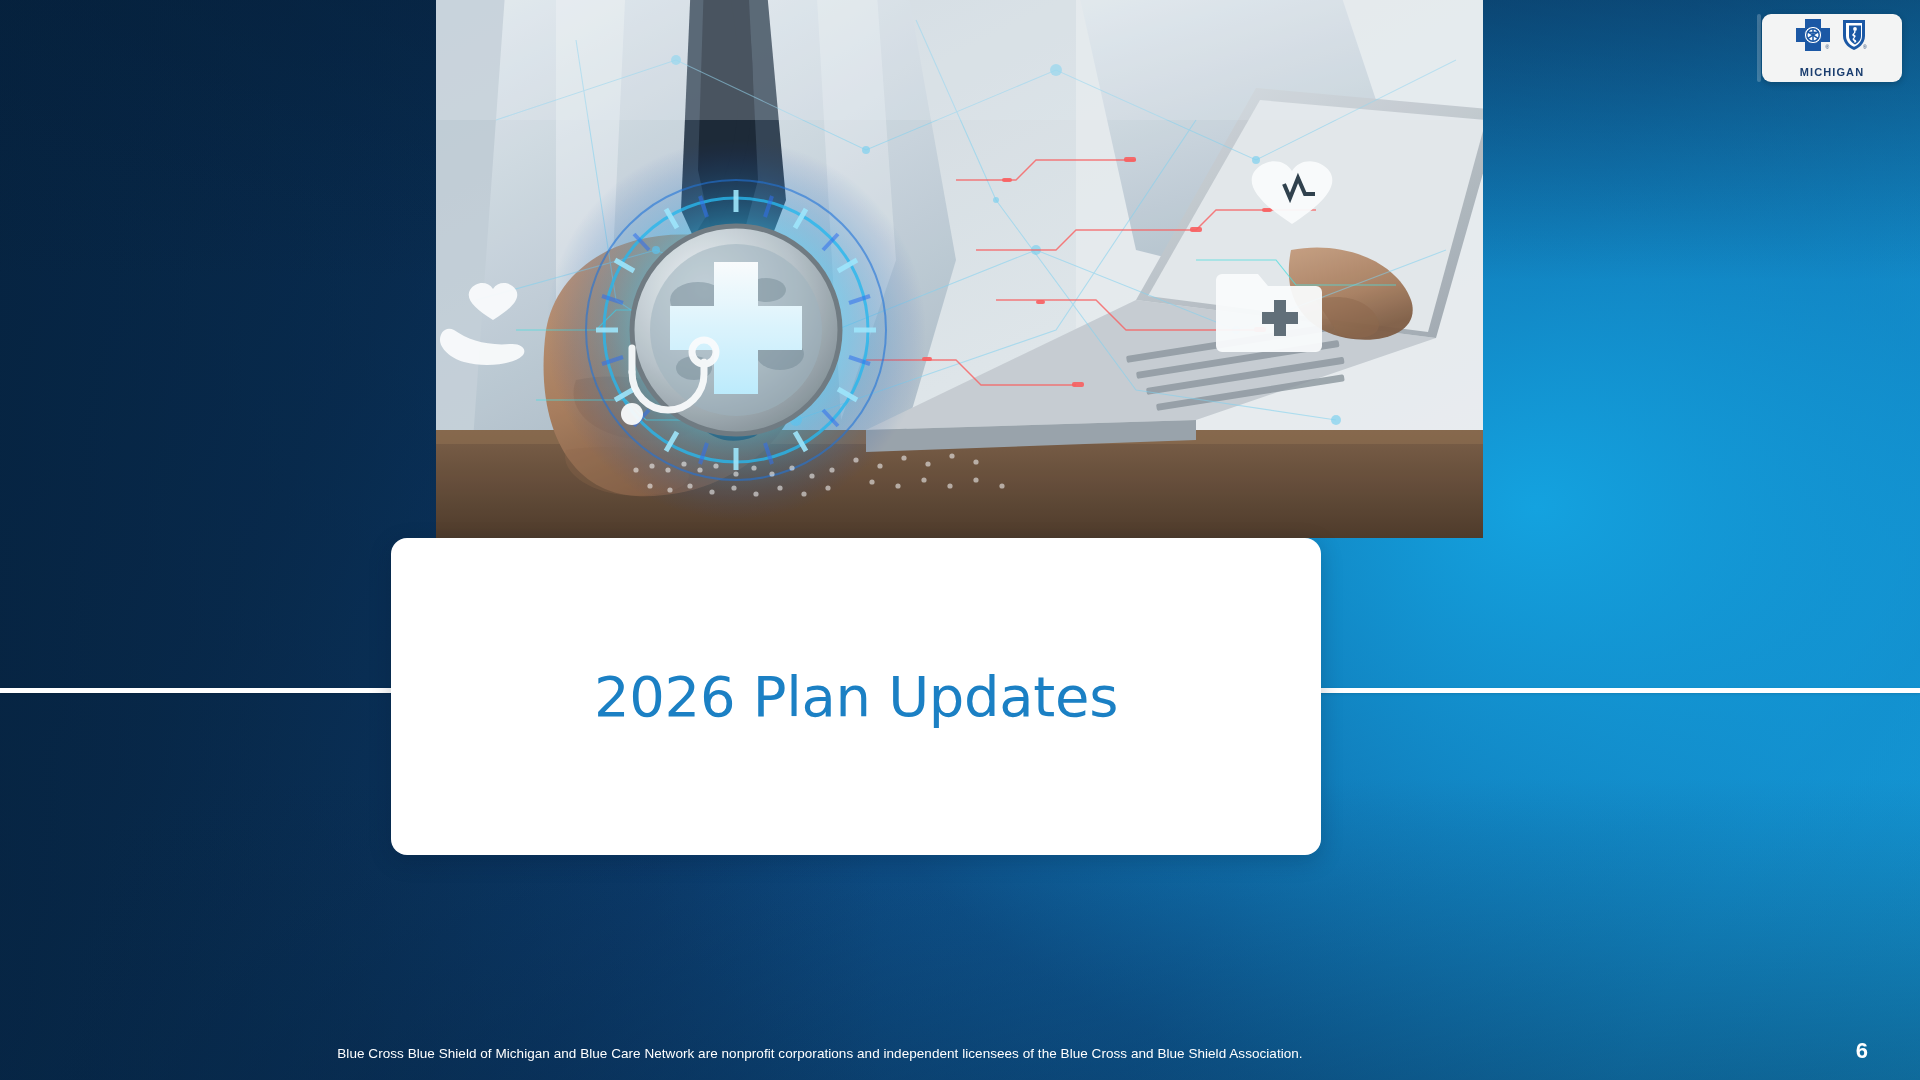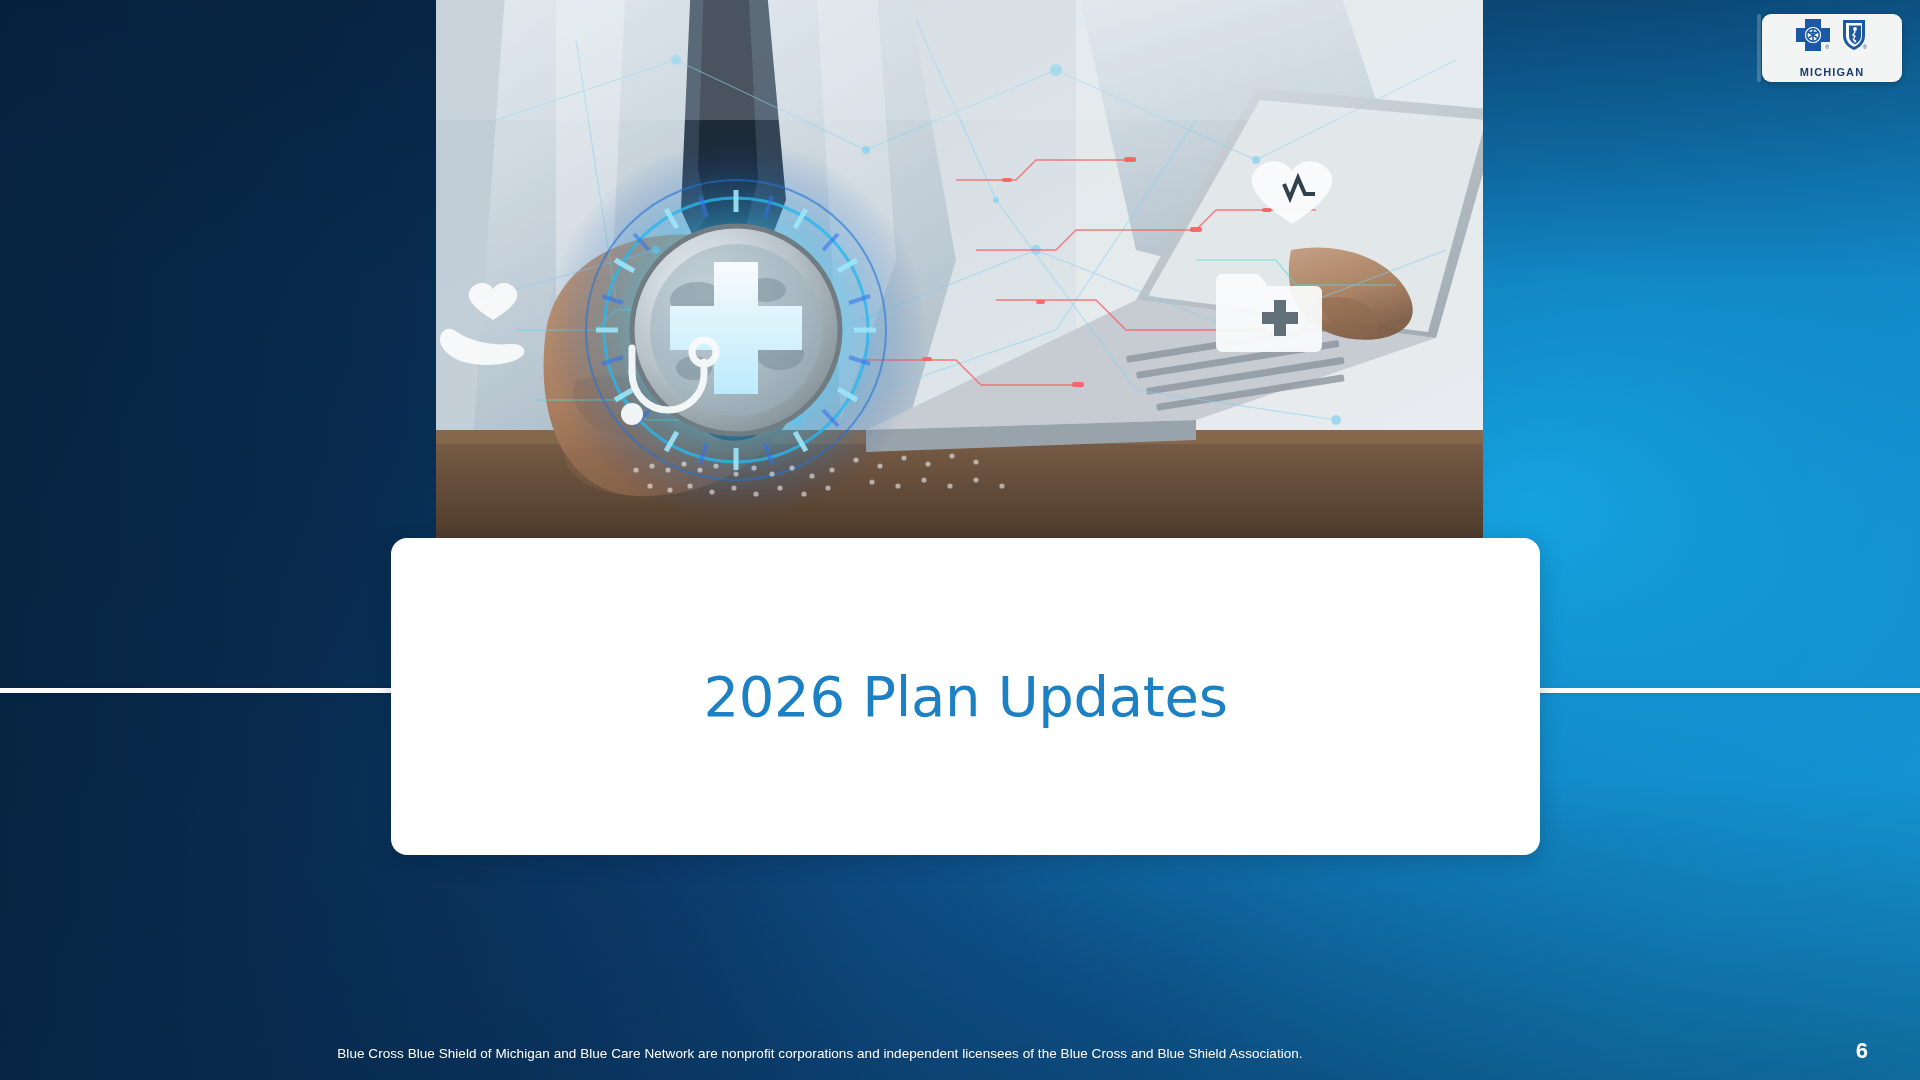--- a/index.html
+++ b/index.html
@@ -62,21 +62,21 @@
     overflow: hidden;
     background: #b8c3cc;
   }
   .hero svg { display: block; width: 100%; height: 100%; }
 
   
   .card {
     position: absolute;
     left: 391px;
     top: 538px;
-    width: 1149px;
+    width: 930px;
     height: 317px;
     background: #ffffff;
     border-radius: 16px;
     box-shadow: 0 6px 22px rgba(3,24,45,0.22);
     display: flex;
     align-items: center;
     justify-content: center;
   }
   .card-title {
     font-family: "DejaVu Sans", "Liberation Sans", sans-serif;

